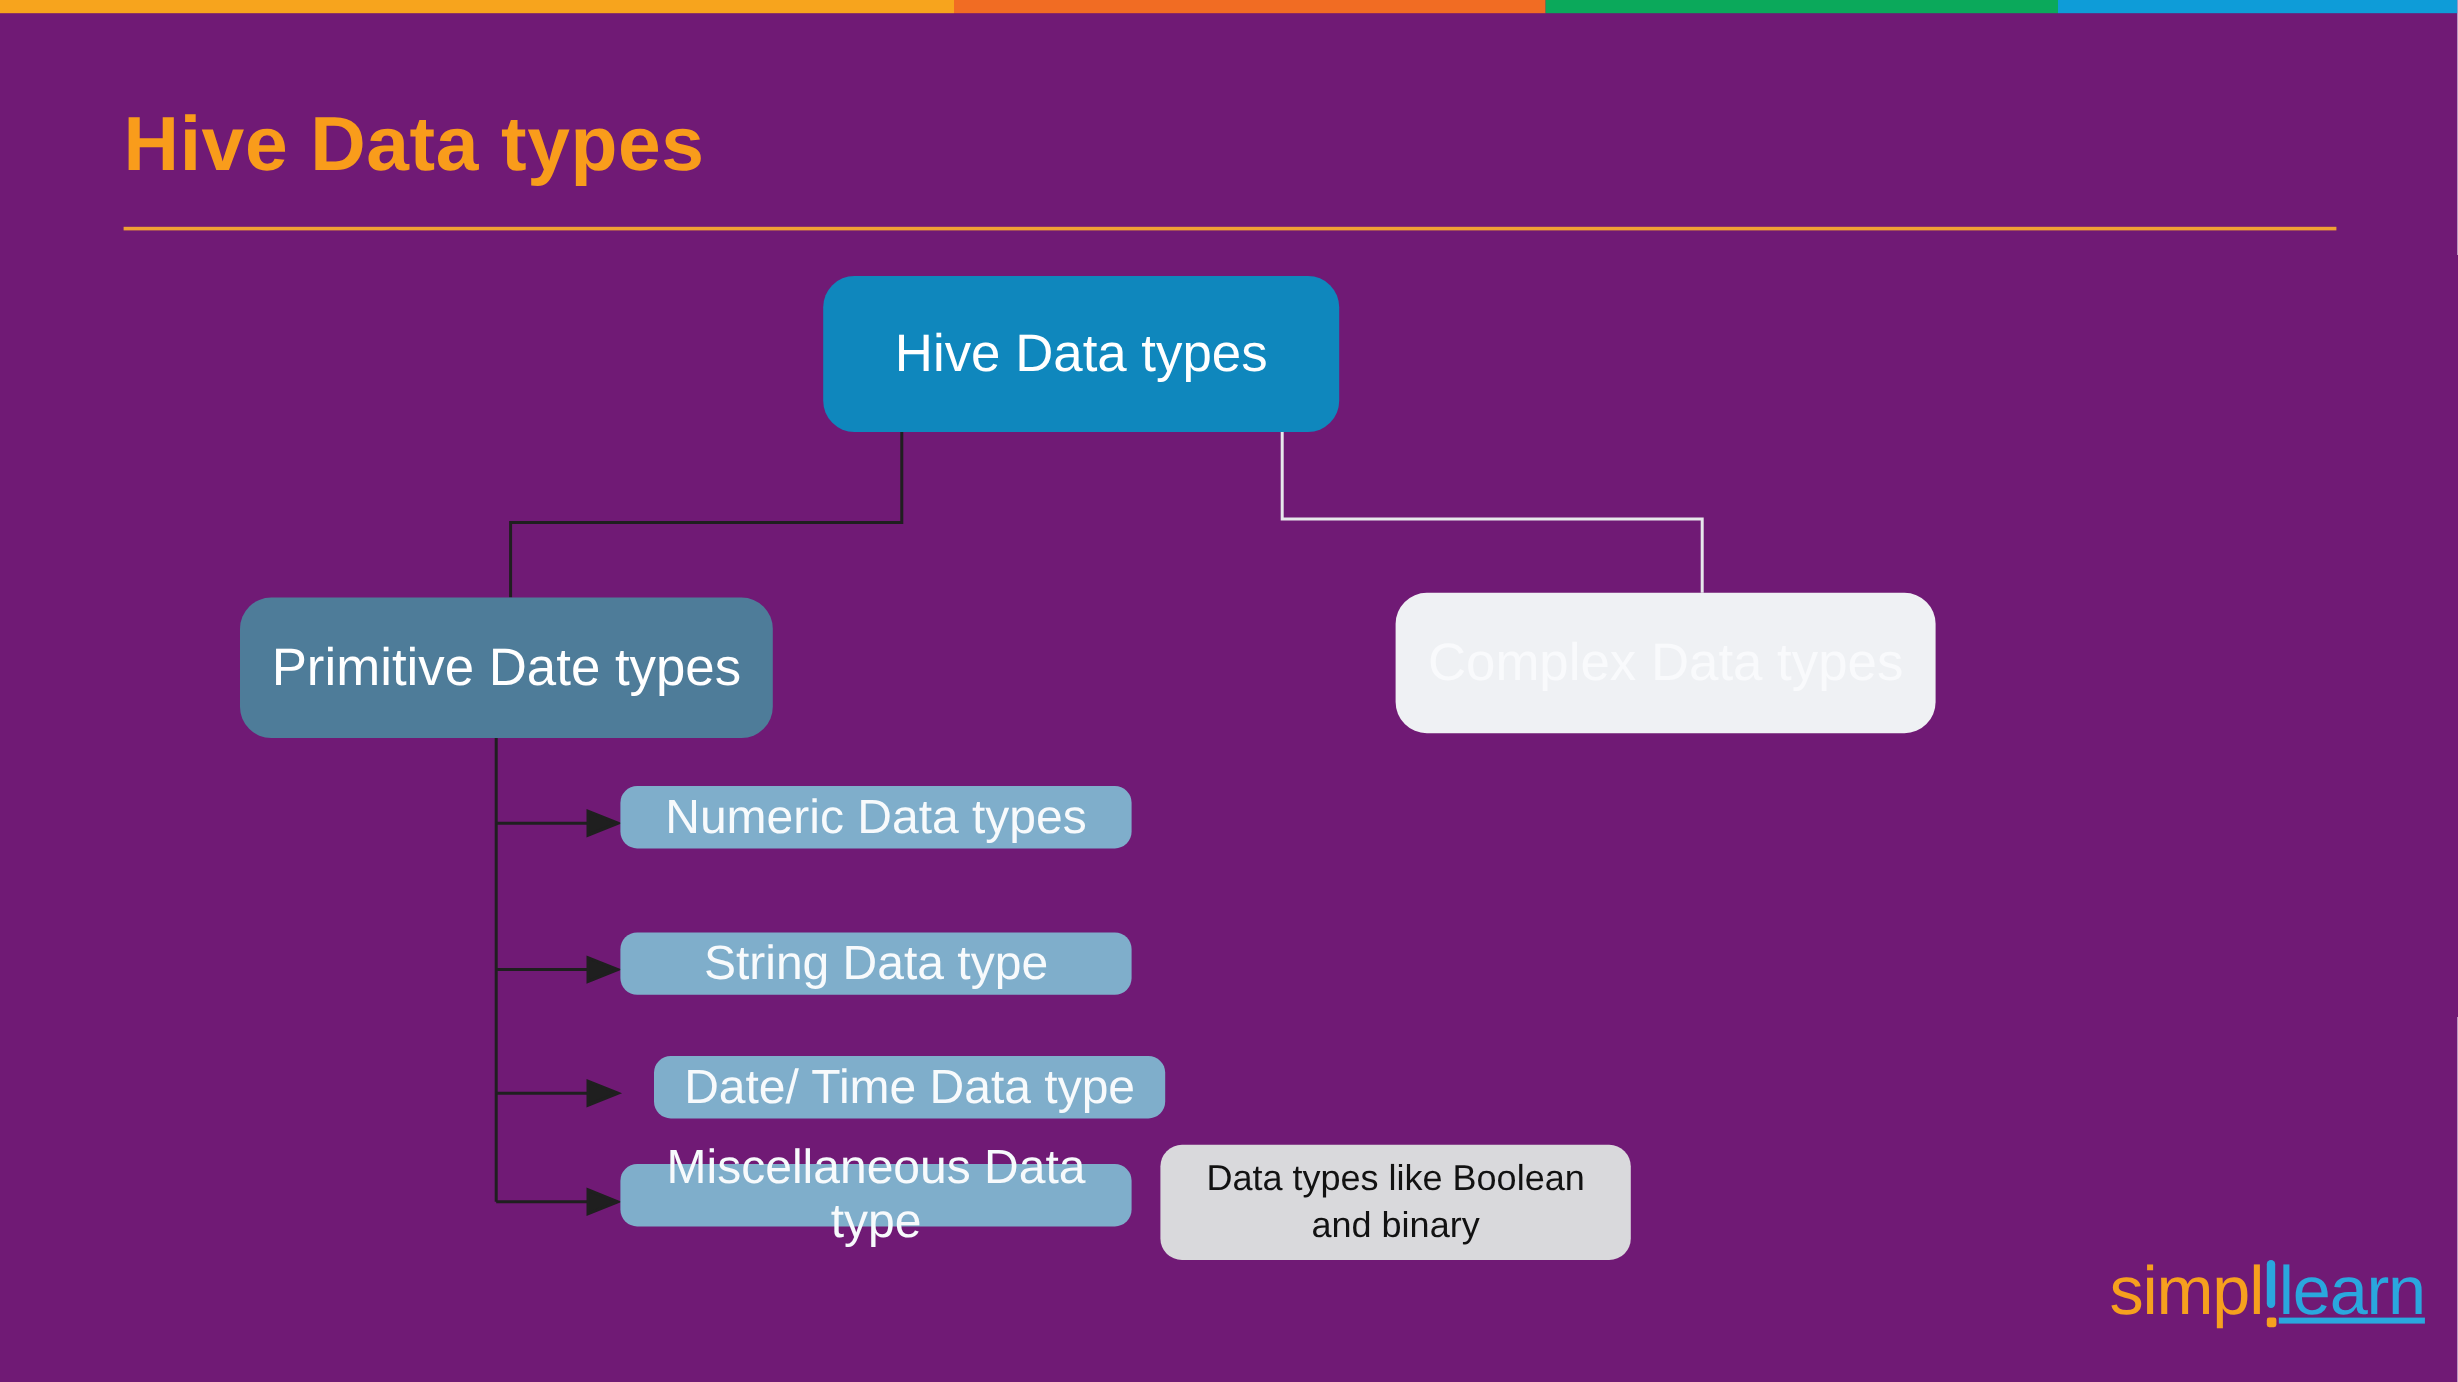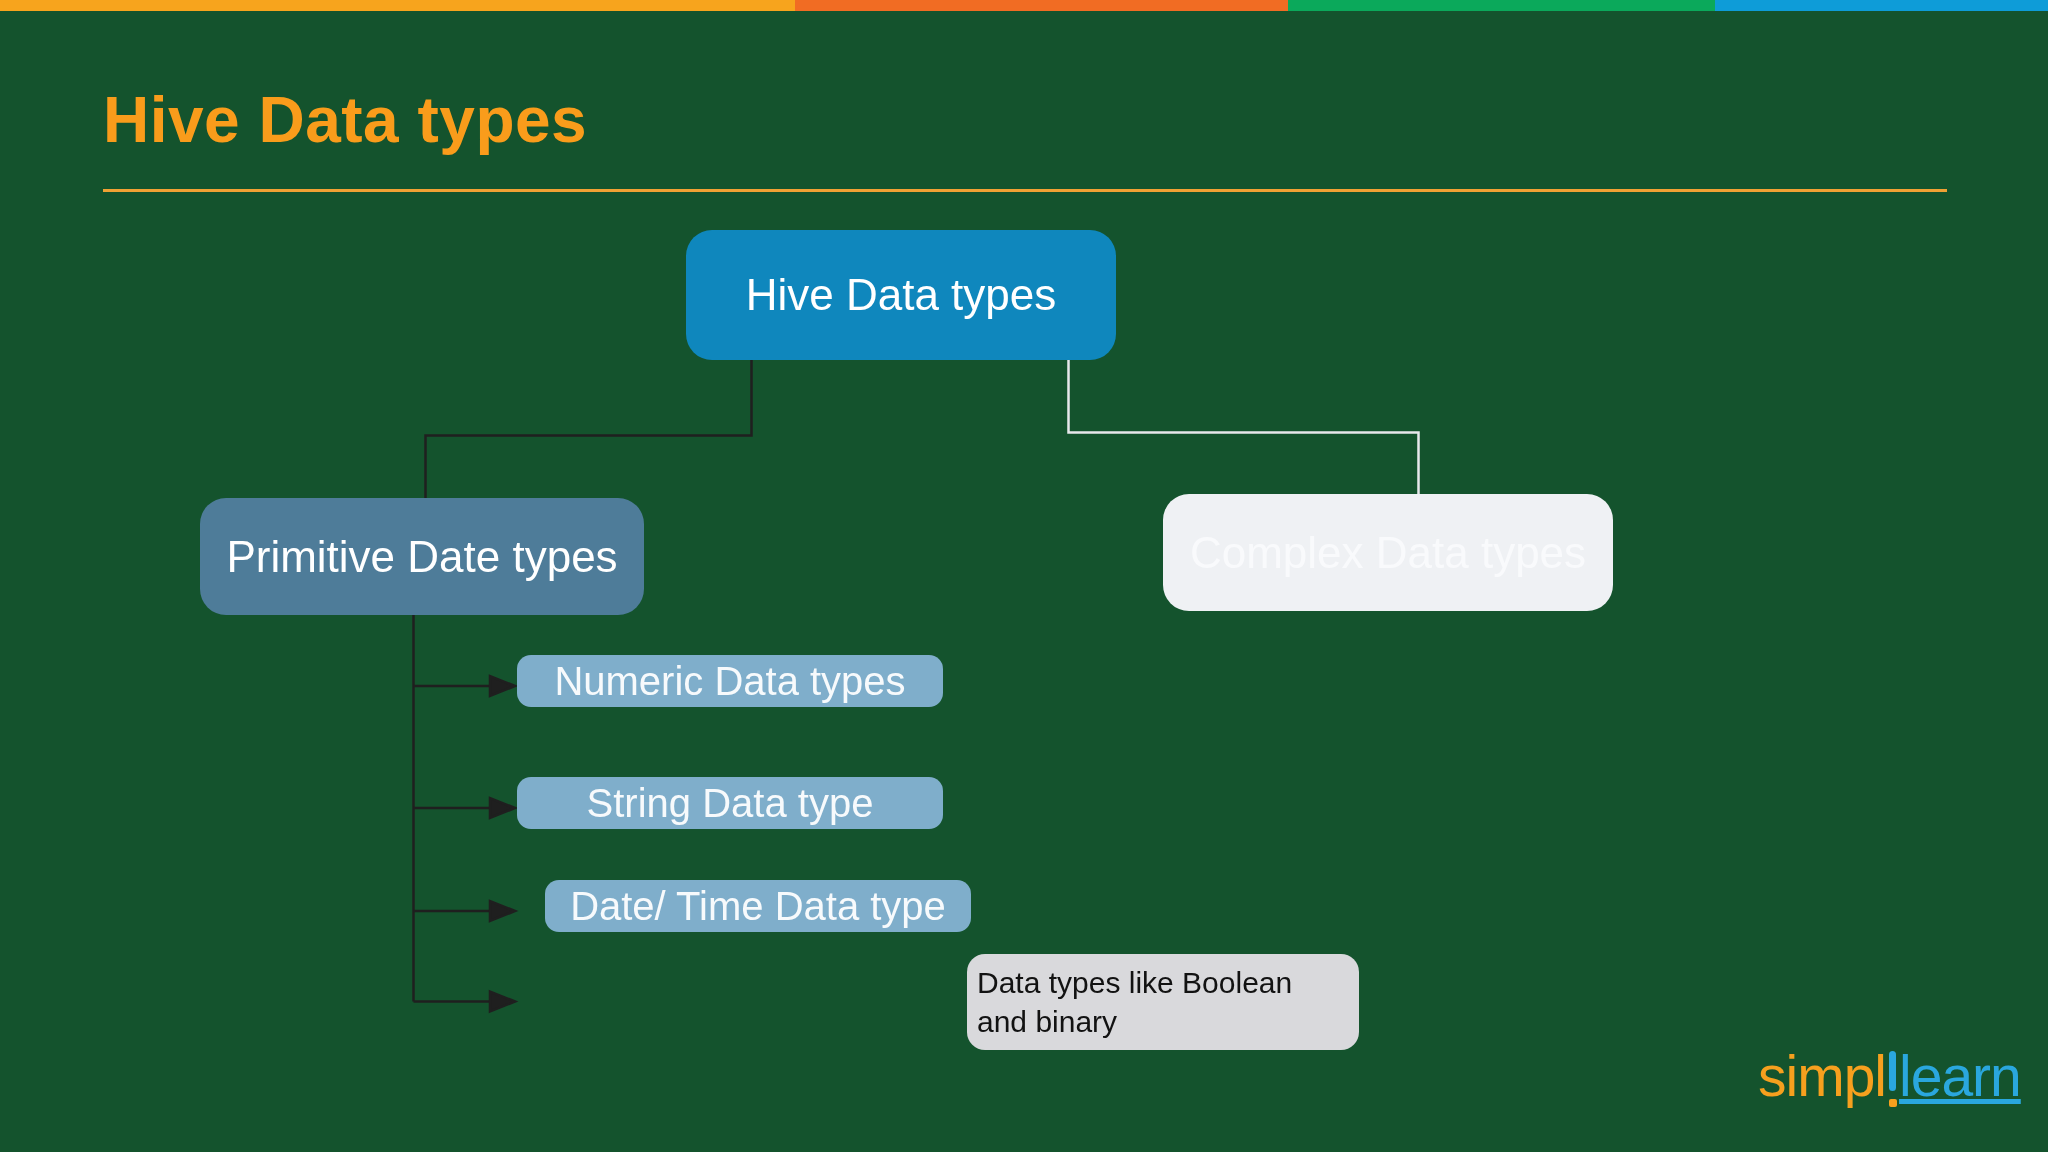--- a/index.html
+++ b/index.html
@@ -1,18 +1,18 @@
 <!DOCTYPE html>
 <html><head>
 <meta charset="utf-8">
 <style>
   html,body { margin:0; padding:0; background:#ffffff; }
   .stage {
     position:relative; width:2048px; height:1152px;
-    background:#14532d; overflow:hidden;
+    background:#701a75; overflow:hidden;
     font-family:"Liberation Sans", sans-serif;
   }
 
   
   .topbar { position:absolute; top:0; left:0; width:2048px; height:11px; display:flex; }
   .topbar span { display:block; height:11px; }
   .seg0 { width:795px; }
   .seg1 { width:493px; }
   .seg2 { width:427px; }
   .seg3 { width:333px; }
@@ -53,21 +53,21 @@
   }
   .child-0 { top:655px; }
   .child-1 { top:777px;text-align:right; }
   .child-2 { top:880px;margin-left:28px; }
   .child-3 { top:970px; }
 
   .callout {
     position:absolute; left:967px; top:954px; width:392px; height:96px;
     background:#D9D9DC; border-radius:18px;
     display:flex; align-items:center; justify-content:center;
-    font-size:30px; line-height:39px; color:#121212; text-align:left;
+    font-size:30px; line-height:39px; color:#121212; text-align:center;
     padding:0 10px; box-sizing:border-box;
   }
 
   
   .connectors { position:absolute; left:0; top:0; width:2048px; height:1152px; pointer-events:none; }
 
   
   .copyright {
     position:absolute; left:25px; top:1097px;
     font-size:31px; color:#C9C9CE; letter-spacing:0.5px;
@@ -138,20 +138,23 @@
 
   <div class="node node-child child-0">
     <span>Numeric Data types</span>
   </div>
   <div class="node node-child child-1">
     <span>String Data type</span>
   </div>
   <div class="node node-child child-2">
     <span>Date/ Time Data type</span>
   </div>
+  <div class="node node-child child-3">
+    <span>Miscellaneous Data type</span>
+  </div>
 
   <div class="callout">
     <span>Data types like Boolean and binary</span>
   </div>
 
 
   <div class="logo">
     <span class="orange">simpl</span><span class="i-part"><span class="i-stem"></span><span class="i-dot"></span></span><span class="blue">learn</span>
   </div>
 

